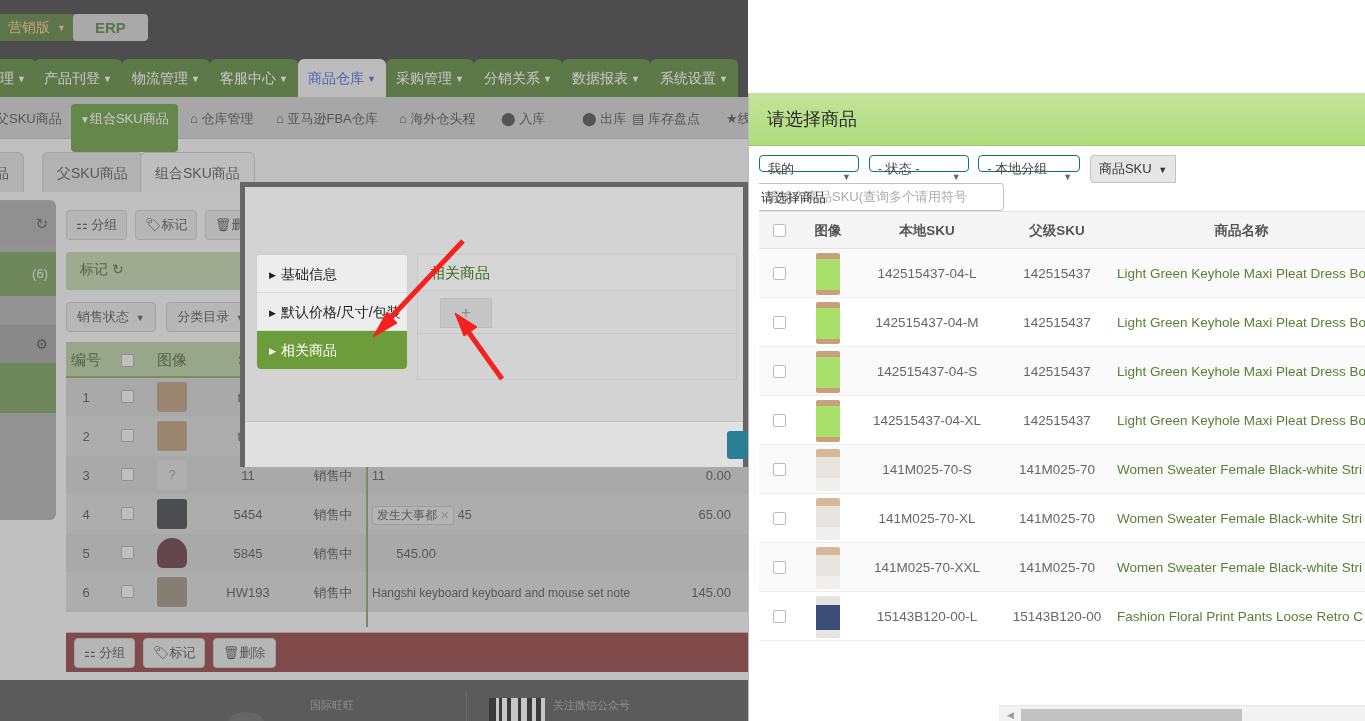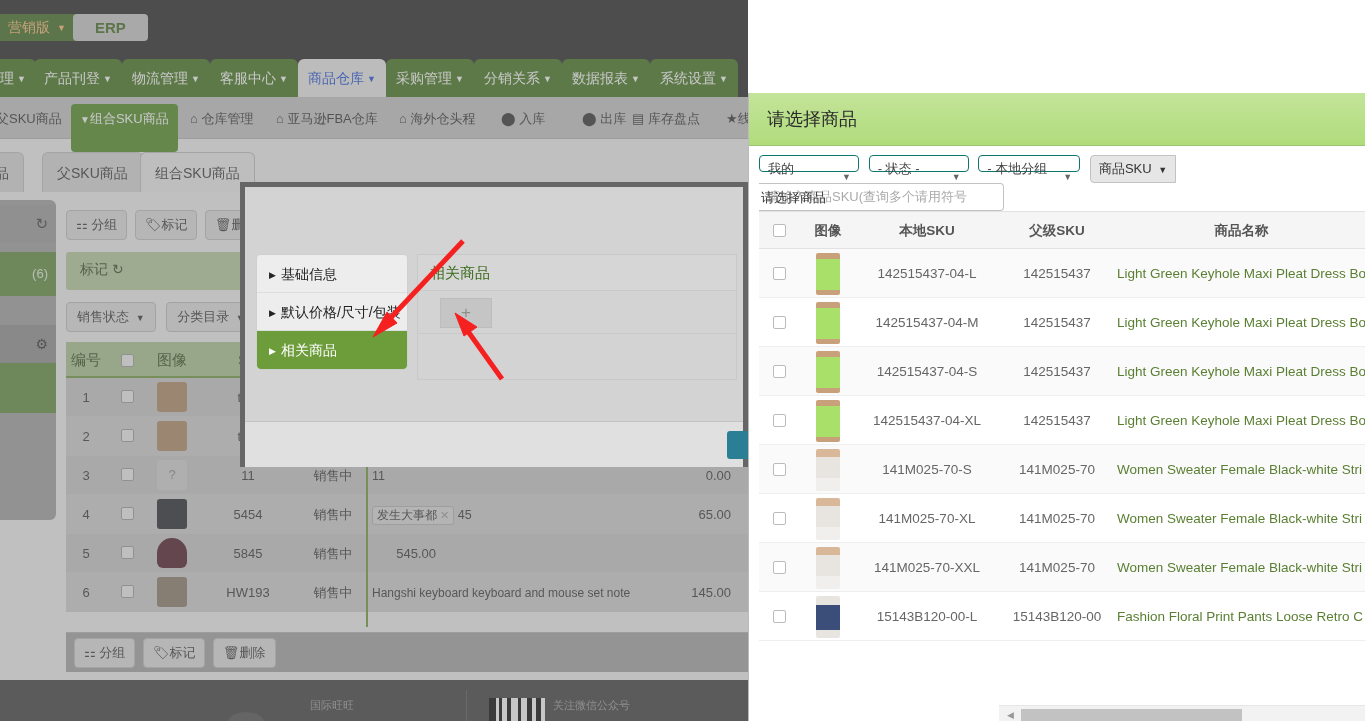--- a/index.html
+++ b/index.html
@@ -113,21 +113,21 @@
   .ck { width:13px; height:13px; border:1px solid #9d9d9d; background:#f0f0f0; border-radius:2px; display:inline-block; margin-top:12px;}
   .status-on { color:#4f8a20; }
   .chip { display:inline-block; background:#dcdcdc; border:1px solid #b5b5b5; border-radius:3px;
           font-size:12px; line-height:17px; height:19px; padding:0 4px; vertical-align:middle; color:#333;}
   .chip .x { color:#9a9a9a; margin-left:3px; font-size:11px;}
   .chip.pink { color:#d0309a; }
   .namecell { font-size:12.5px; line-height:39px; white-space:nowrap; }
   .vline { position:absolute; left:366px; top:342px; width:2px; height:285px; background:#6d9c3b; }
 
   
-  .btmbar { position:absolute; left:66px; top:632px; width:682px; height:40px; background:#a3a3a3; border-top:1px solid #b2b2b2;}
+  .btmbar { position:absolute; left:66px; top:632px; width:682px; height:40px; background:#7f1d1d; border-top:1px solid #b2b2b2;}
   
   .footer { position:absolute; left:0; top:680px; width:748px; height:41px; background:#3b3b3b; }
   .ft-t { position:absolute; top:18px; color:#9a9a9a; font-size:11px; }
   .ft-div { position:absolute; left:466px; top:690px; width:1px; height:31px; background:#555; }
   .qr { position:absolute; left:489px; top:698px; width:56px; height:23px; background:#fff;
         background-image:
         linear-gradient(90deg,#000 12%, transparent 12%, transparent 18%, #000 18%, #000 24%, transparent 24%, transparent 32%, #000 32%, #000 40%, transparent 40%, transparent 52%, #000 52%, #000 58%, transparent 58%, transparent 68%, #000 68%, #000 76%, transparent 76%, transparent 84%, #000 84%, #000 92%, transparent 92%);
         }
   .ft-circ { position:absolute; left:228px; top:712px; width:36px; height:20px; background:#4d4d4d; border-radius:50% 50% 0 0;}
 

